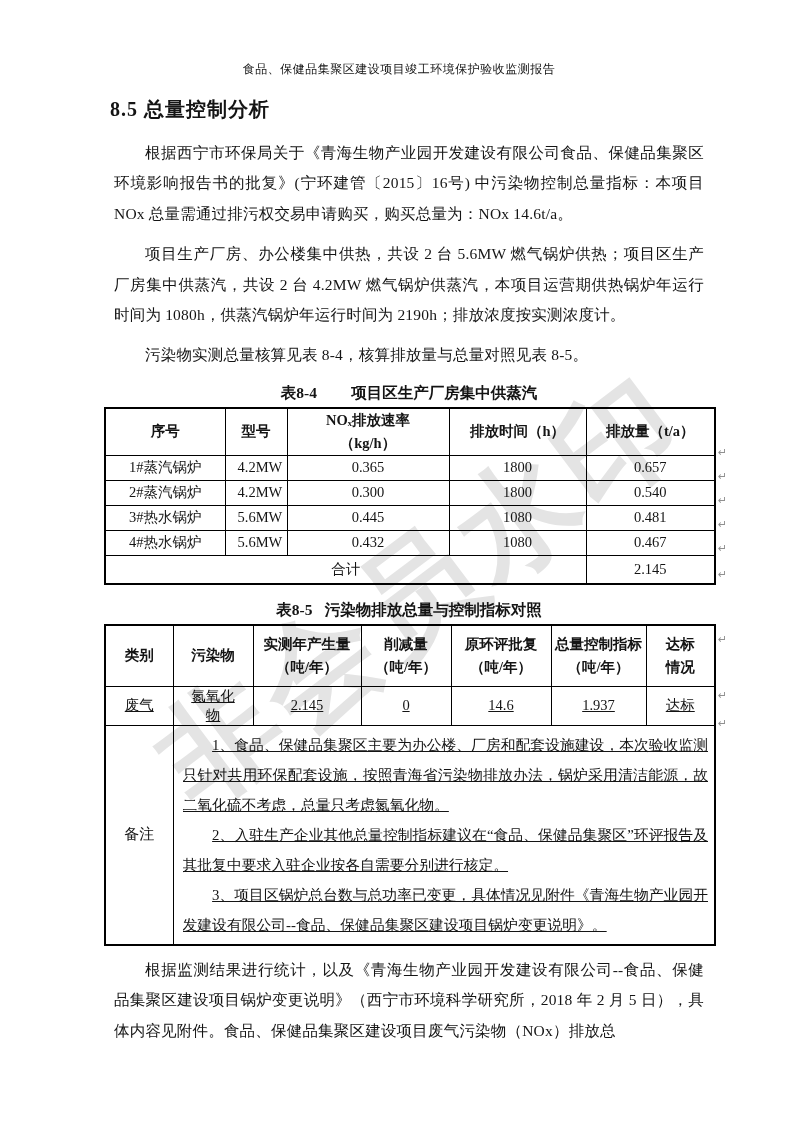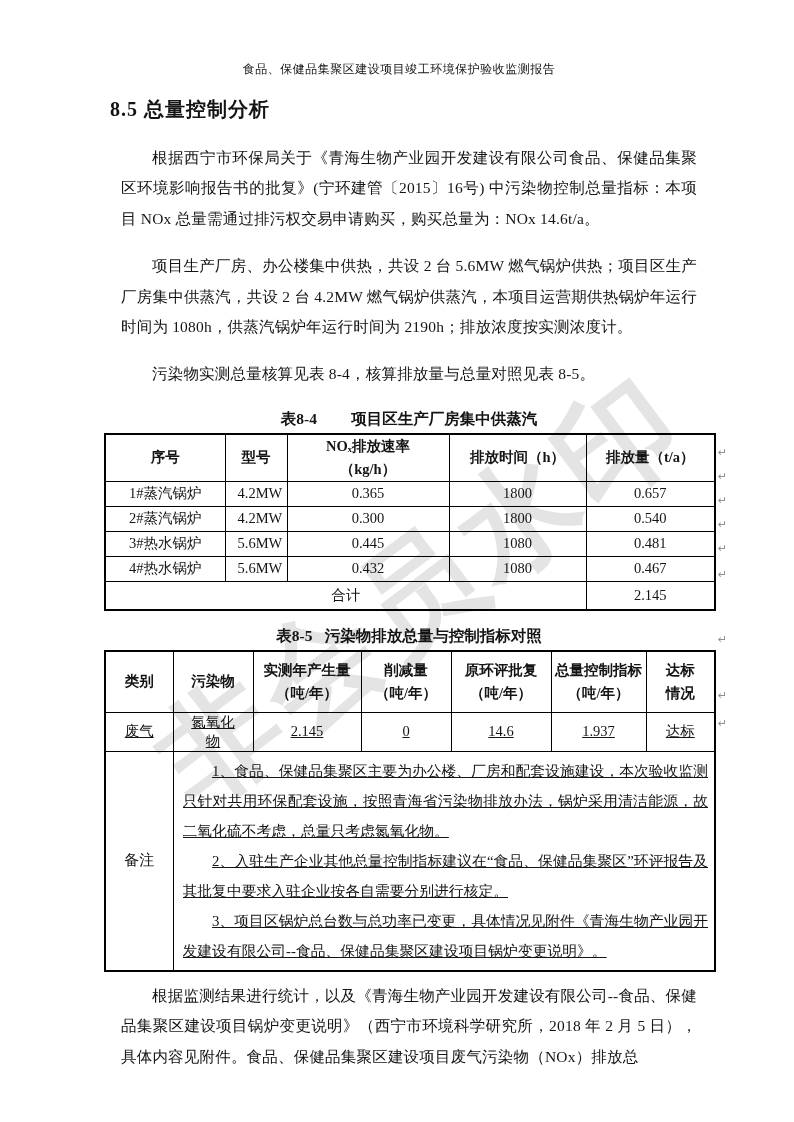--- a/index.html
+++ b/index.html
@@ -20,21 +20,21 @@
   .doc-header{
     position:absolute;top:61px;left:4px;right:0;text-align:center;
     font-size:12px;letter-spacing:.5px;z-index:1;
   }
   .content{position:absolute;left:104px;top:92px;width:610px;z-index:1;}
   .heading{
     margin:0 0 12px 6px;font-size:20px;font-weight:bold;line-height:34px;
     letter-spacing:1px;
   }
   .para{
-    margin:17px;font-size:15.5px;line-height:30.4px;text-align:justify;
+    margin:10px;font-size:15.5px;line-height:30.4px;text-align:justify;
     text-indent:2em;letter-spacing:.2px;
   }
   .tbl-title{
     text-align:center;font-size:15.5px;font-weight:bold;line-height:24px;
   }
   .tbl-title.t84{margin-top:9px;}
   .tbl-title.t85{margin-top:13px;}
   .tbl-title .gap2{margin-left:2.2em;}
   .tbl-title .gap1{margin-left:0.8em;}
   table{

